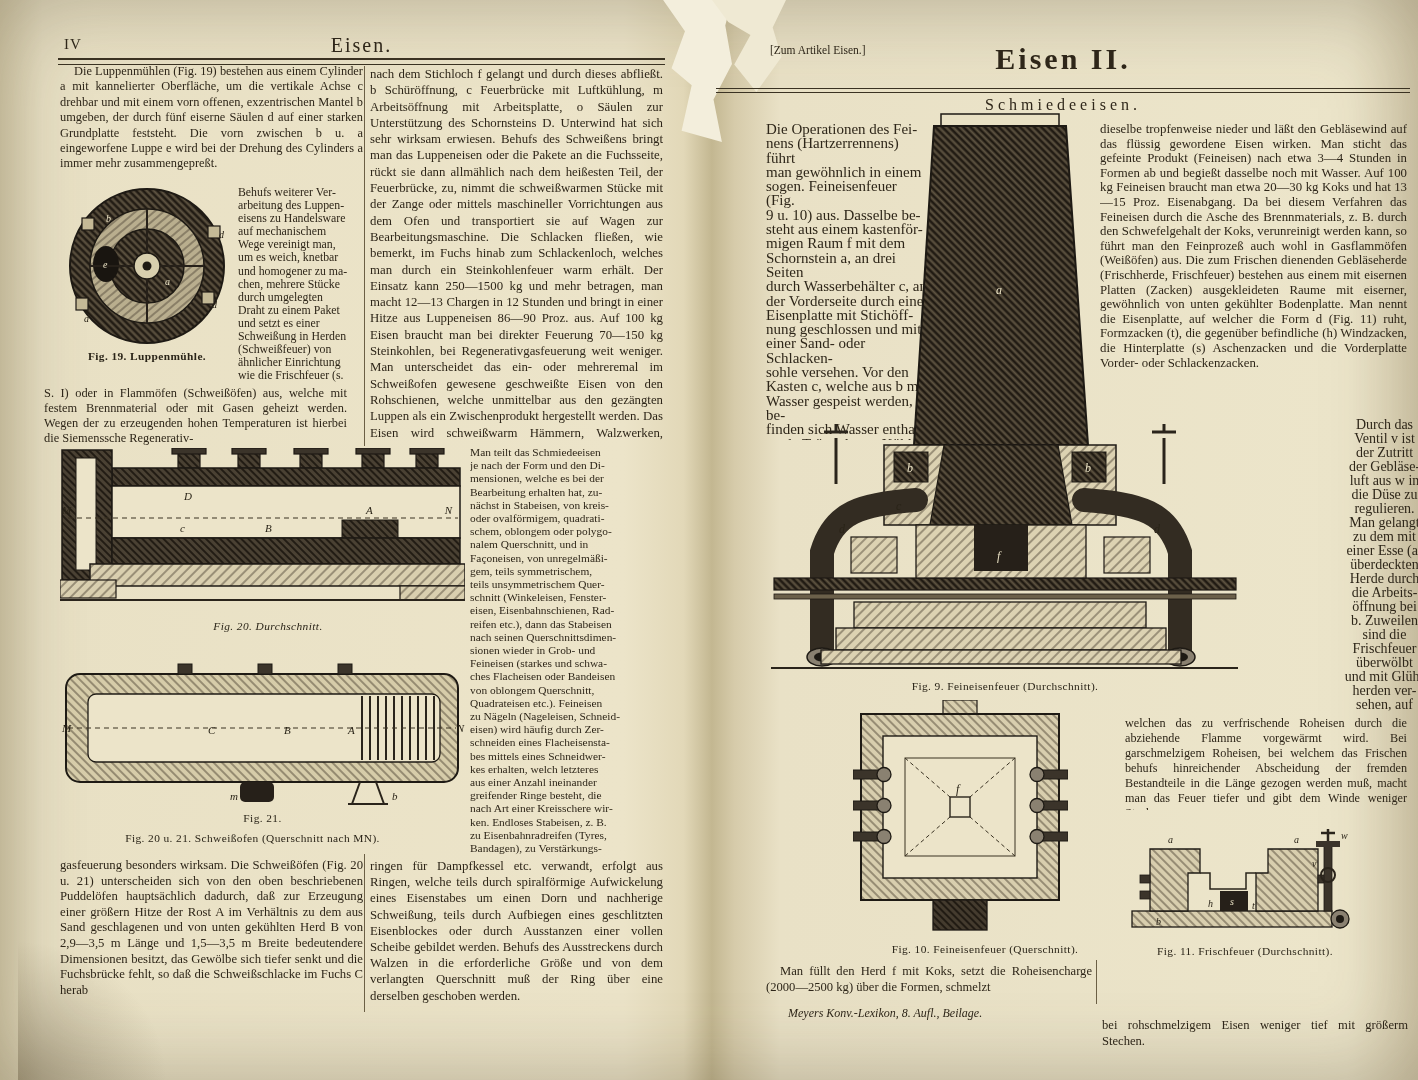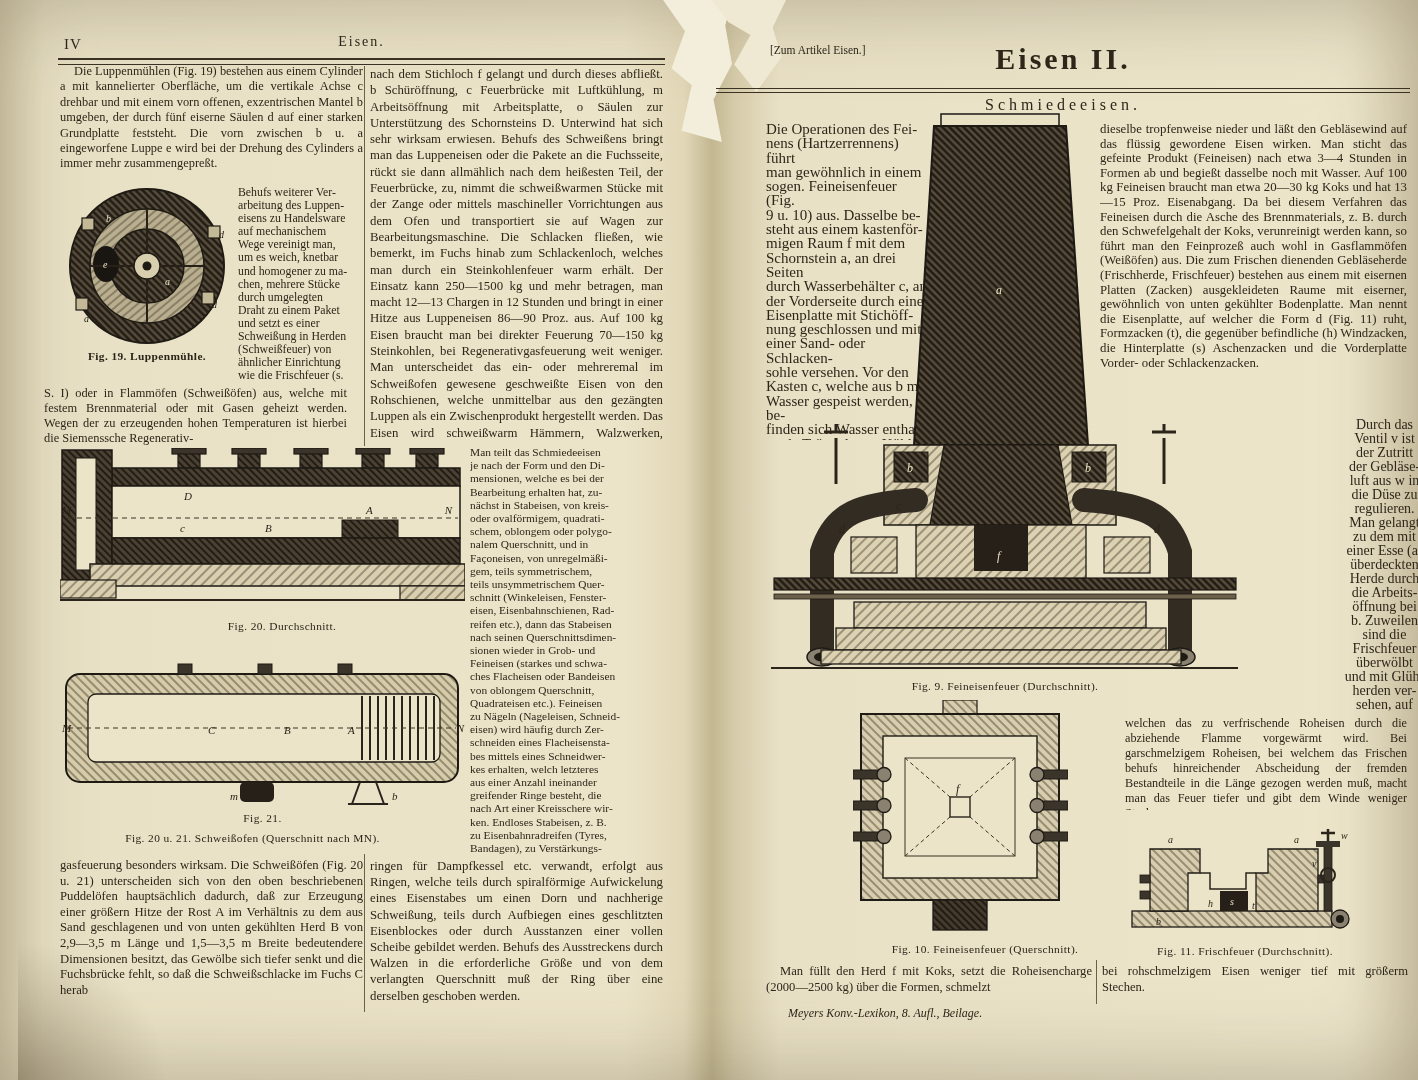--- a/index.html
+++ b/index.html
@@ -25,21 +25,21 @@
     background:radial-gradient(ellipse at 0% 100%,rgba(80,66,40,.35),transparent 70%);}
   .txt{position:absolute;text-align:justify;line-height:15.8px;font-size:12.7px;overflow:hidden;}
   .pre{white-space:pre-line;text-align:left;}
   .center{text-align:center;}
   .ind{text-indent:14px;}
   .cap{position:absolute;text-align:center;font-size:11.4px;letter-spacing:.4px;color:#2a2418;}
   .rule-double{position:absolute;height:4px;border-top:2.2px solid #3a3222;border-bottom:1px solid #3a3222;}
   .rule-thin{position:absolute;height:3px;border-top:1px solid #3a3222;border-bottom:1px solid #3a3222;}
   .vdiv{position:absolute;width:1px;background:#6b5f45;}
   #lp-num{position:absolute;left:64px;top:36px;font-size:15px;letter-spacing:1px;}
-  #lp-head{position:absolute;left:60px;top:34px;width:603px;text-align:center;font-size:14px;letter-spacing:2px;}
+  #lp-head{position:absolute;left:60px;top:34px;width:603px;text-align:center;font-size:20px;letter-spacing:2px;}
   #rp-note{position:absolute;left:770px;top:44px;font-size:11.5px;}
   #rp-title{position:absolute;left:716px;top:42px;width:694px;text-align:center;
     font-size:30px;font-weight:bold;letter-spacing:3px;}
   #rp-sub{position:absolute;left:716px;top:96px;width:694px;text-align:center;
     font-size:16px;letter-spacing:4px;}
   #rp-imprint{position:absolute;left:788px;top:1006px;font-style:italic;font-size:12px;}
   .fig{position:absolute;}
   svg text{font-family:"Liberation Serif","DejaVu Serif",serif;font-style:italic;}
 </style>
 </head>
@@ -158,21 +158,21 @@
   <g font-size="11" fill="#2a2418">
     <text x="2" y="66">M</text>
     <text x="392" y="66" text-anchor="end">N</text>
     <text x="124" y="52">D</text>
     <text x="120" y="84">c</text>
     <text x="205" y="84">B</text>
     <text x="306" y="66">A</text>
   </g>
 </svg>
 </div>
-<div class="cap" style="left:112px;top:620px;width:340px;">Fig. 20. Durchschnitt.</div>
+<div class="cap" style="left:98px;top:620px;width:340px;font-style:italic;">Fig. 20. Durchschnitt.</div>
 
 <div class="fig" style="left:60px;top:650px;width:405px;height:158px;">
 <svg width="405" height="158" viewBox="0 0 405 158">
   <defs>
     <pattern id="f21l" width="6" height="6" patternUnits="userSpaceOnUse" patternTransform="rotate(45)">
       <rect width="6" height="6" fill="#d6cca9"></rect>
           <line x1="0" y1="1" x2="6" y2="1" stroke="#554b3a" stroke-width="1"></line>
     </pattern>
   </defs>
   <rect x="6" y="24" width="392" height="108" rx="14" fill="url(#f21l)" stroke="#1e1a14" stroke-width="2"></rect>
@@ -454,14 +454,14 @@
     <text x="213" y="24">w</text>
     <text x="184" y="52">v</text>
   </g>
   <text x="102" y="90" font-size="10" fill="#e8e0c3">s</text>
 </svg>
 </div>
 <div class="cap" style="left:1085px;top:945px;width:320px;">Fig. 11. Frischfeuer (Durchschnitt).</div>
 
 <div class="vdiv" style="left:1096px;top:960px;height:44px;"></div>
 <div class="txt ind" style="left:766px;top:963px;width:326px;height:36px;font-size:12.6px;line-height:16px;">Man füllt den Herd f mit Koks, setzt die Roheisencharge (2000—2500 kg) über die Formen, schmelzt</div>
-<div class="txt" style="left:1102px;top:963px;width:306px;height:36px;font-size:12.6px;line-height:16px;">bei rohschmelzigem Eisen weniger tief mit größerm Stechen.</div>
+<div class="txt" style="left:1102px;top:1017px;width:306px;height:36px;font-size:12.6px;line-height:16px;">bei rohschmelzigem Eisen weniger tief mit größerm Stechen.</div>
 <div id="rp-imprint">Meyers Konv.-Lexikon, 8. Aufl., Beilage.</div>
 
 </body></html>

